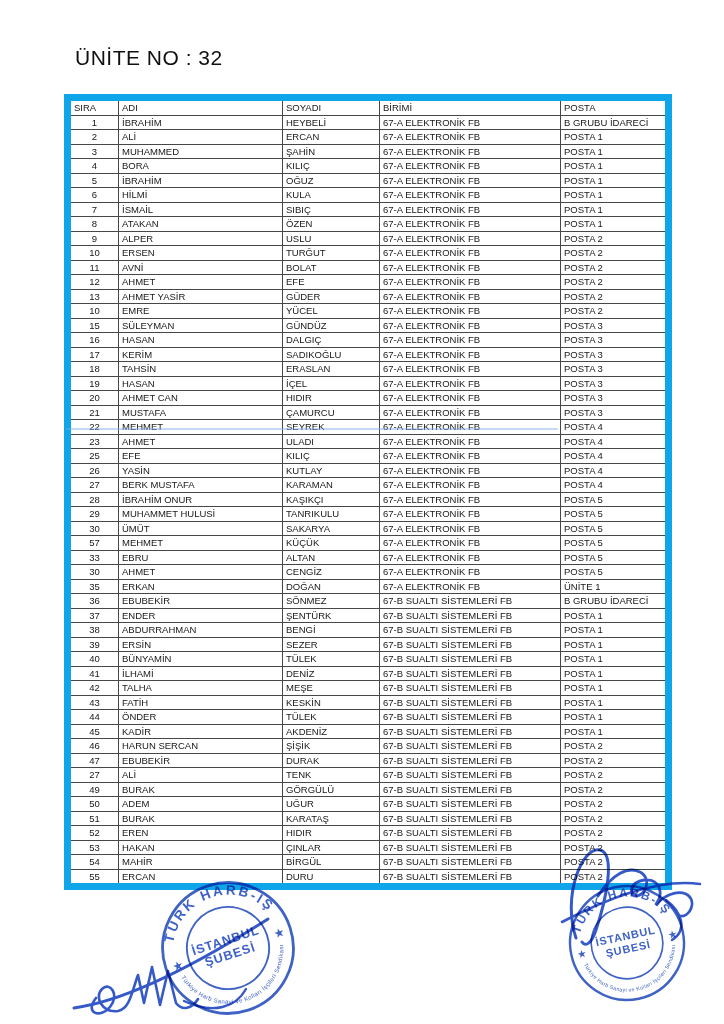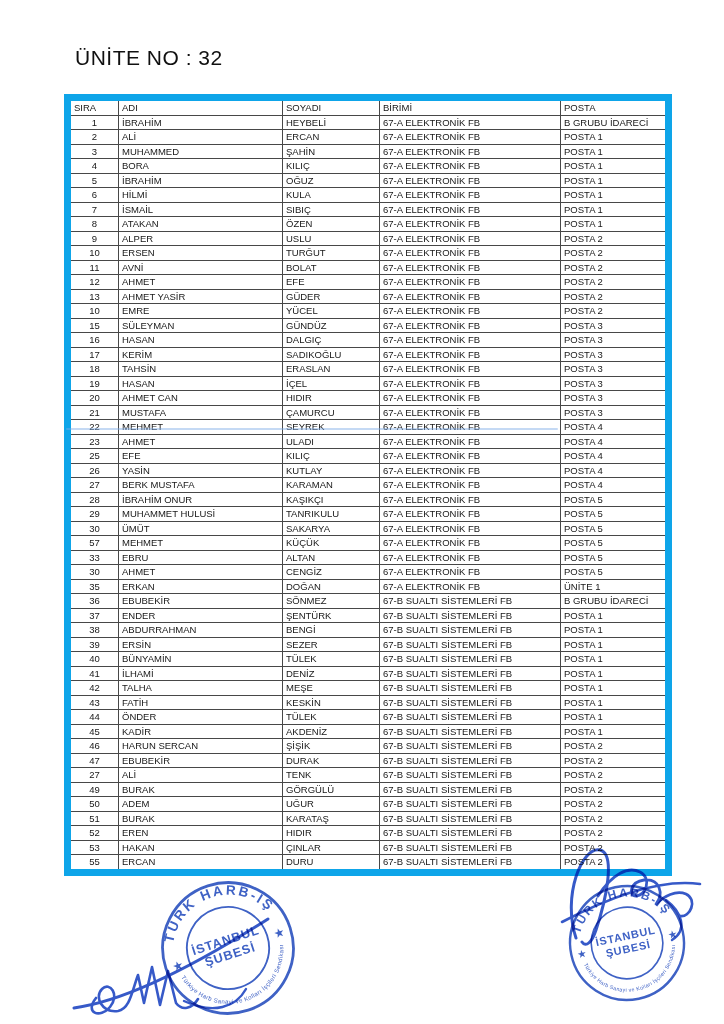--- a/index.html
+++ b/index.html
@@ -425,20 +425,27 @@
           <td>POSTA 2</td>
         </tr>
         <tr>
           <td class="c-sira">53</td>
           <td>HAKAN</td>
           <td>ÇINLAR</td>
           <td>67-B SUALTI SİSTEMLERİ FB</td>
           <td>POSTA 2</td>
         </tr>
         <tr>
+          <td class="c-sira">54</td>
+          <td>MAHİR</td>
+          <td>BİRGÜL</td>
+          <td>67-B SUALTI SİSTEMLERİ FB</td>
+          <td>POSTA 2</td>
+        </tr>
+        <tr>
           <td class="c-sira">55</td>
           <td>ERCAN</td>
           <td>DURU</td>
           <td>67-B SUALTI SİSTEMLERİ FB</td>
           <td>POSTA 2</td>
         </tr>
       </tbody>
   </table>
 
   <div class="scan-line"></div>

